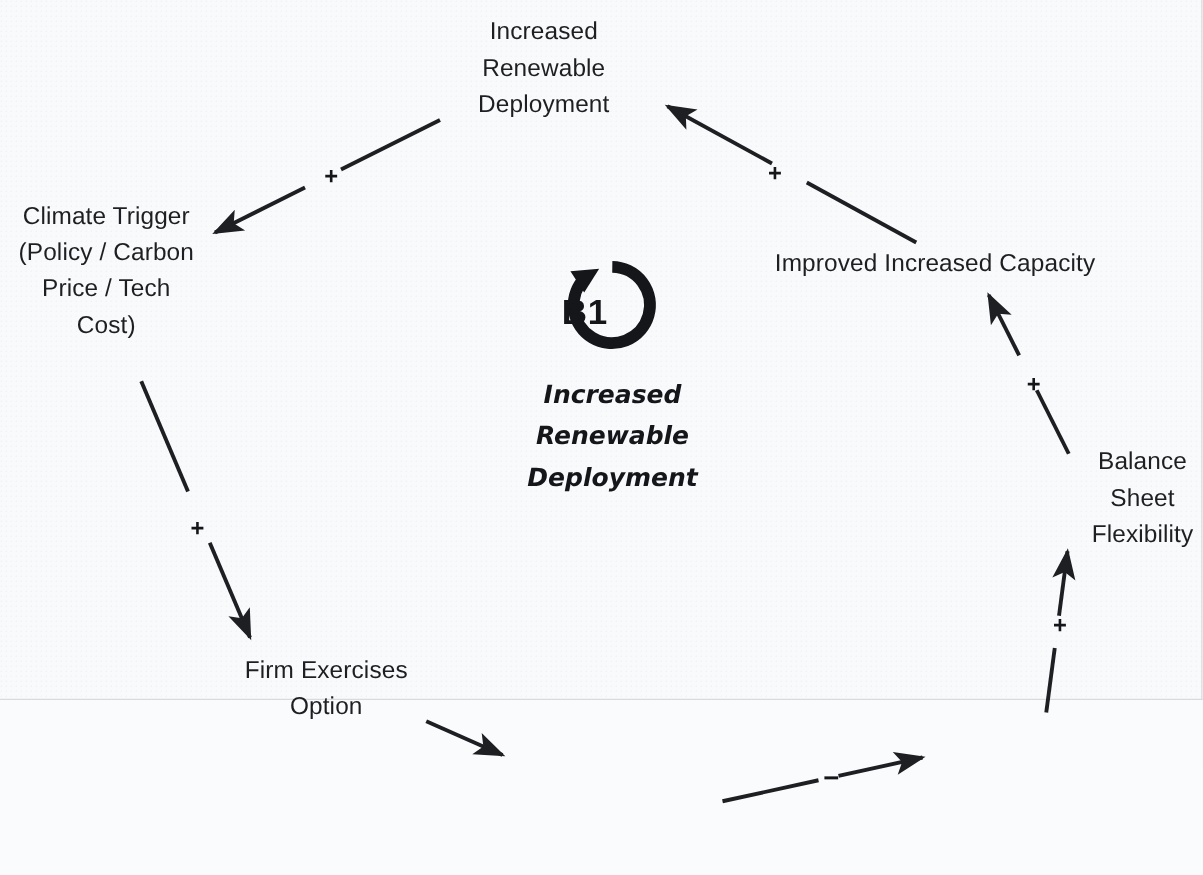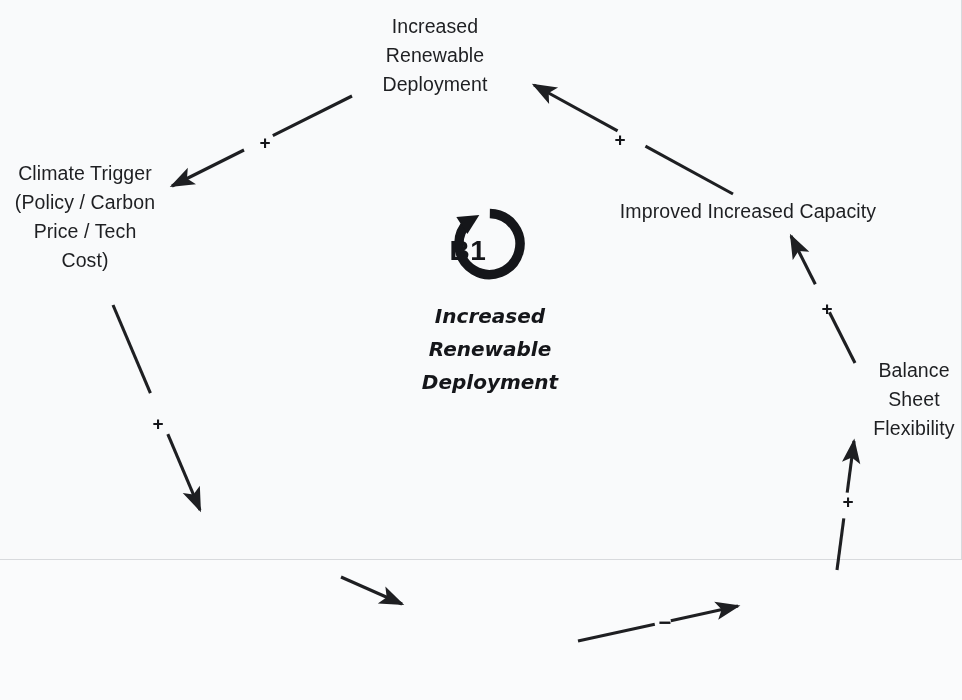--- a/index.html
+++ b/index.html
@@ -128,20 +128,22 @@
 
   <div class="node-label" style="left:435px; top:55px;">Increased
 Renewable
 Deployment</div>
 
   <div class="node-label" style="left:85px; top:201px;margin-top:16px;">Climate Trigger
 (Policy / Carbon
 Price / Tech
 Cost)</div>
 
+  <div class="node-label" style="left:261px; top:551px;">Firm Exercises
+Option</div>
 
 
 
   <div class="node-label" style="left:872px; top:399px;margin-left:42px;">Balance Sheet
 Flexibility</div>
 
   <div class="node-label" style="left:748px; top:211px; white-space:nowrap;">Improved Increased Capacity</div>
 
   <div id="loop-marker">
     <div id="loop-icon">

